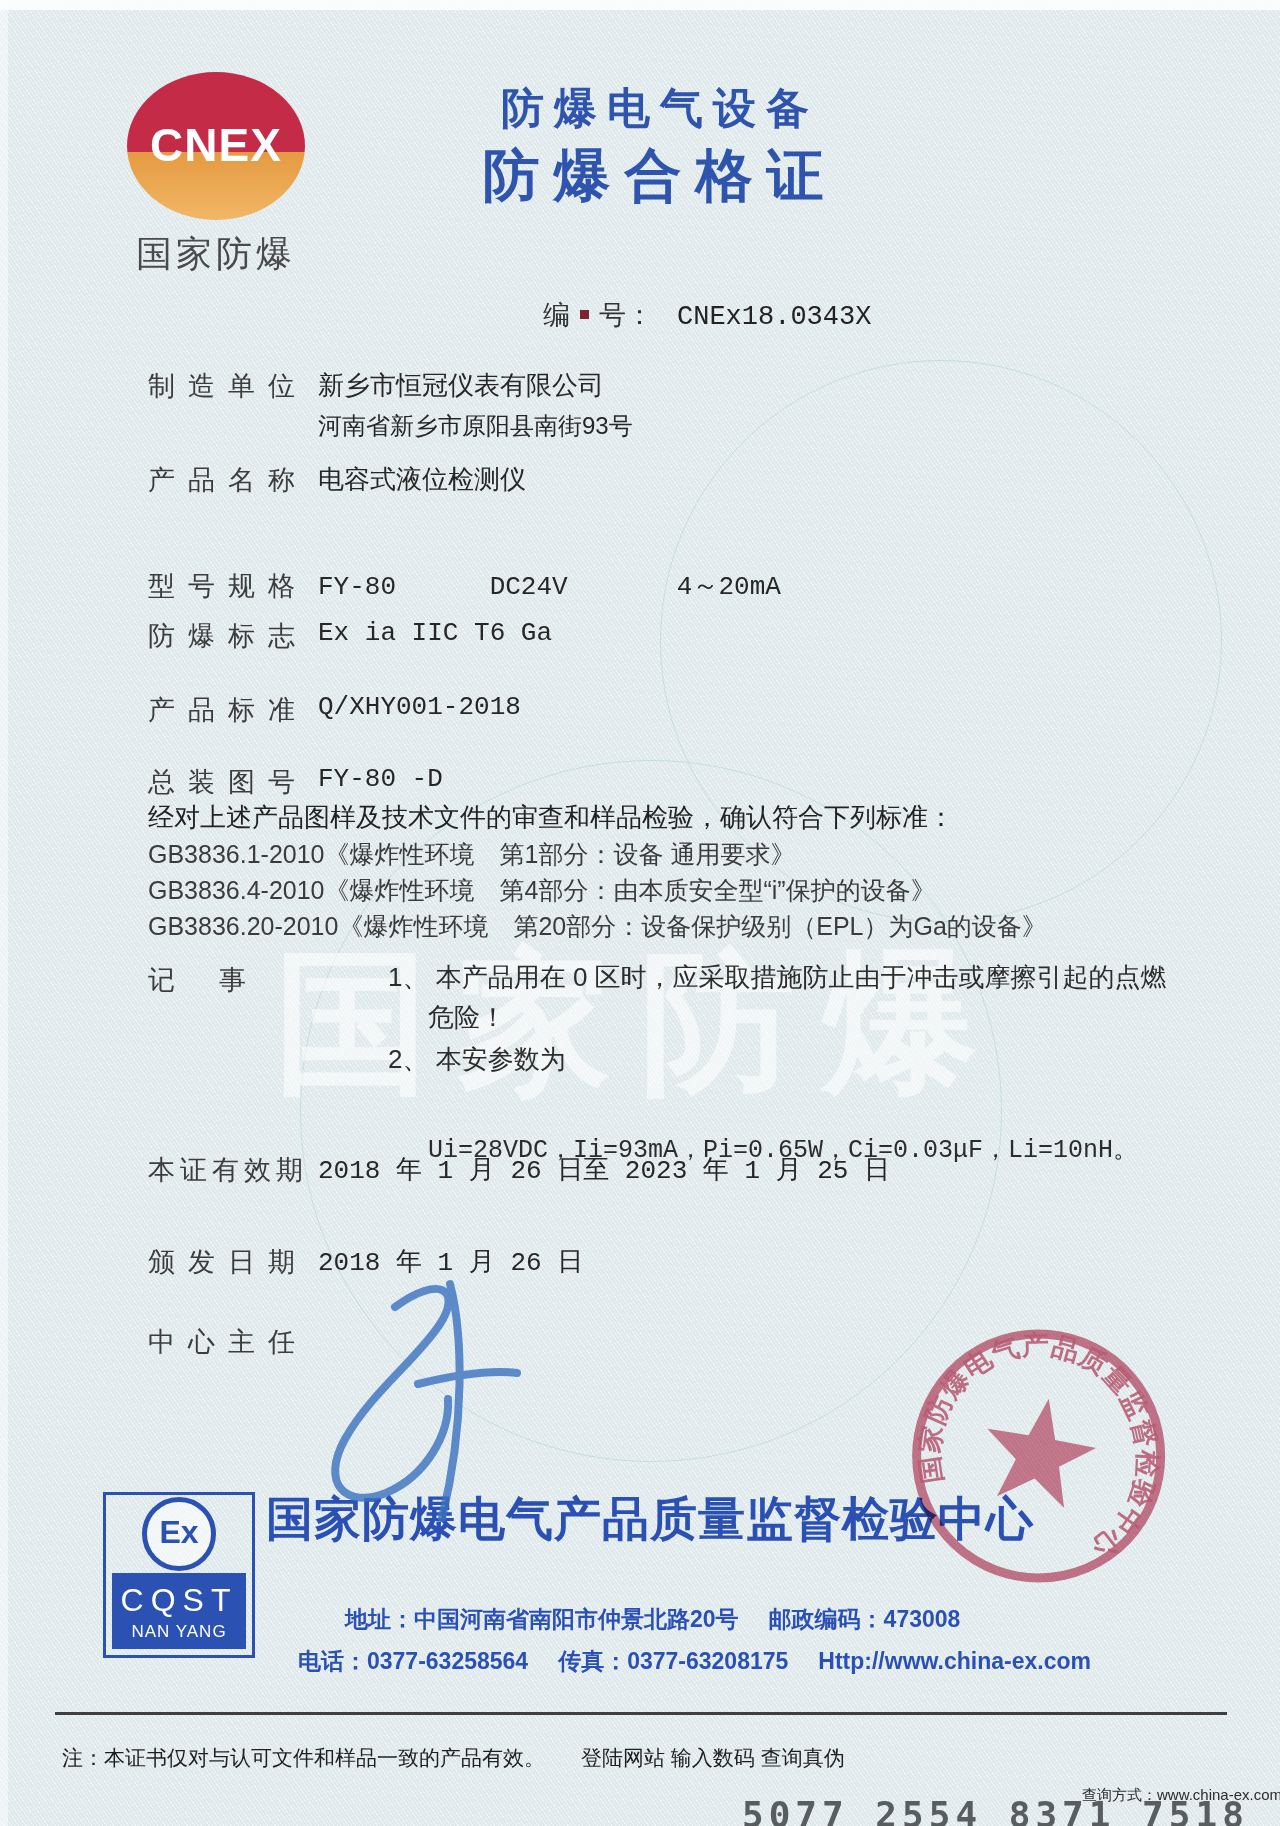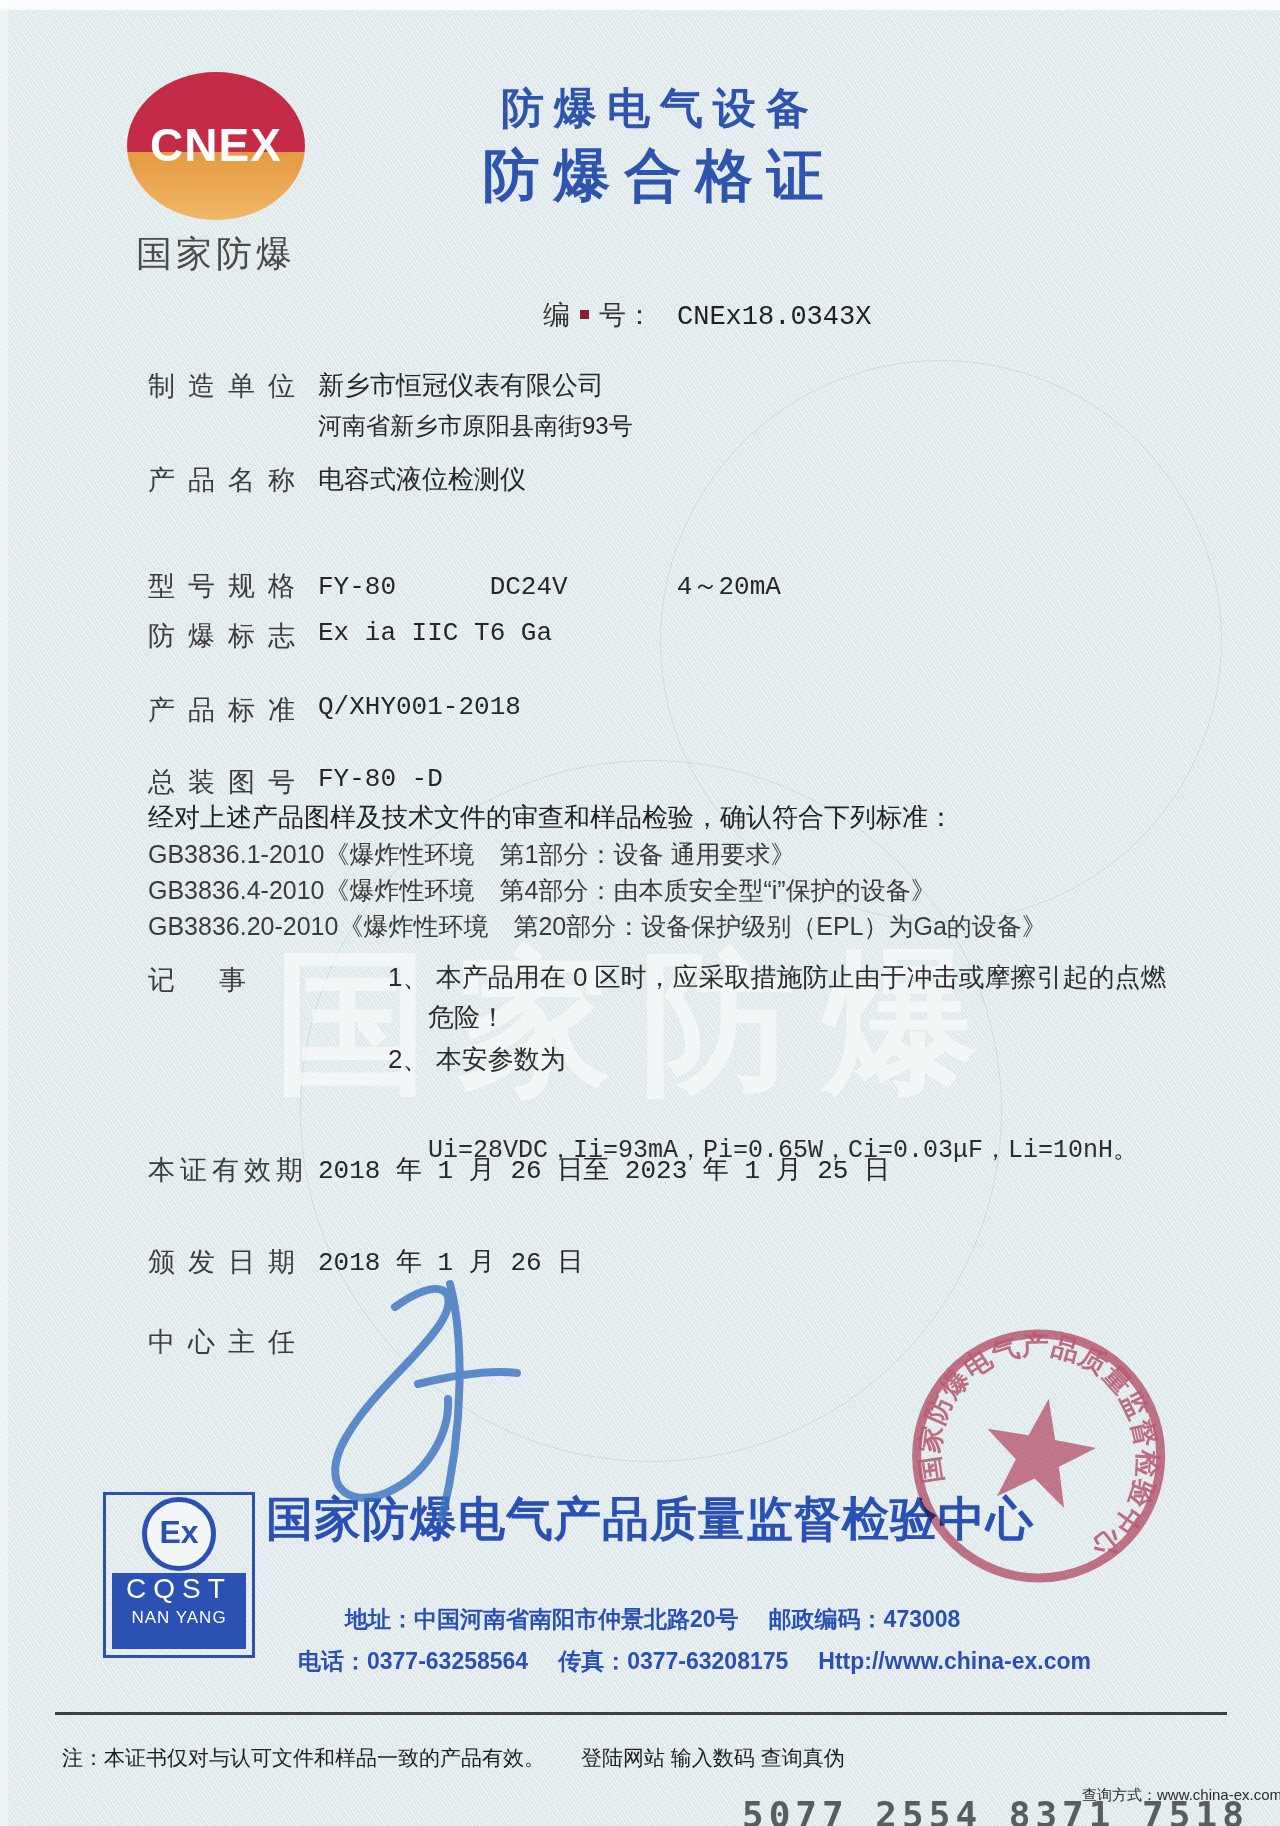--- a/index.html
+++ b/index.html
@@ -62,21 +62,21 @@
   .signature{position:absolute;left:300px;top:1262px;z-index:3;}
   
   .seal{position:absolute;left:903px;top:1316px;z-index:4;transform:rotate(10deg);
     mix-blend-mode:multiply;opacity:.92;}
   
   .badge{position:absolute;left:103px;top:1492px;width:146px;height:160px;border:3px solid #2b52b2;z-index:1;}
   .badge-circle{position:absolute;left:50%;transform:translateX(-50%);top:2px;width:64px;height:64px;
     border:5px solid #2b52b2;border-radius:50%;color:#2b52b2;font-size:32px;font-weight:bold;
     text-align:center;line-height:60px;background:rgba(255,255,255,.55);}
   .badge-box{position:absolute;left:6px;right:6px;top:78px;bottom:6px;background:#2b52b2;color:#fff;text-align:center;}
-  .badge-cqst{font-size:28px;letter-spacing:7px;}
+  .badge-cqst{font-size:32px;letter-spacing:7px;margin-top:9px;}
   .badge-city{font-size:17px;letter-spacing:1px;margin-top:3px;}
   .org-name{position:absolute;left:266px;top:1488px;font-size:47px;font-weight:bold;color:#2b50b4;
     font-family:"Liberation Serif","DejaVu Serif",serif;letter-spacing:1px;white-space:nowrap;z-index:1;}
   .org-line{position:absolute;font-size:23px;font-weight:bold;color:#2b50b4;white-space:nowrap;z-index:1;margin-top:16px;}
   .org-addr{left:345px;top:1588px;}
   .org-tel{left:298px;top:1630px;}
   .org-line .gap{margin-left:30px;}
   
   .divider{position:absolute;left:55px;top:1712px;width:1172px;height:3px;background:#3f3f3f;z-index:1;}
   .foot-note{position:absolute;left:62px;top:1744px;font-size:21px;color:#1e1e1e;white-space:nowrap;z-index:1;}

